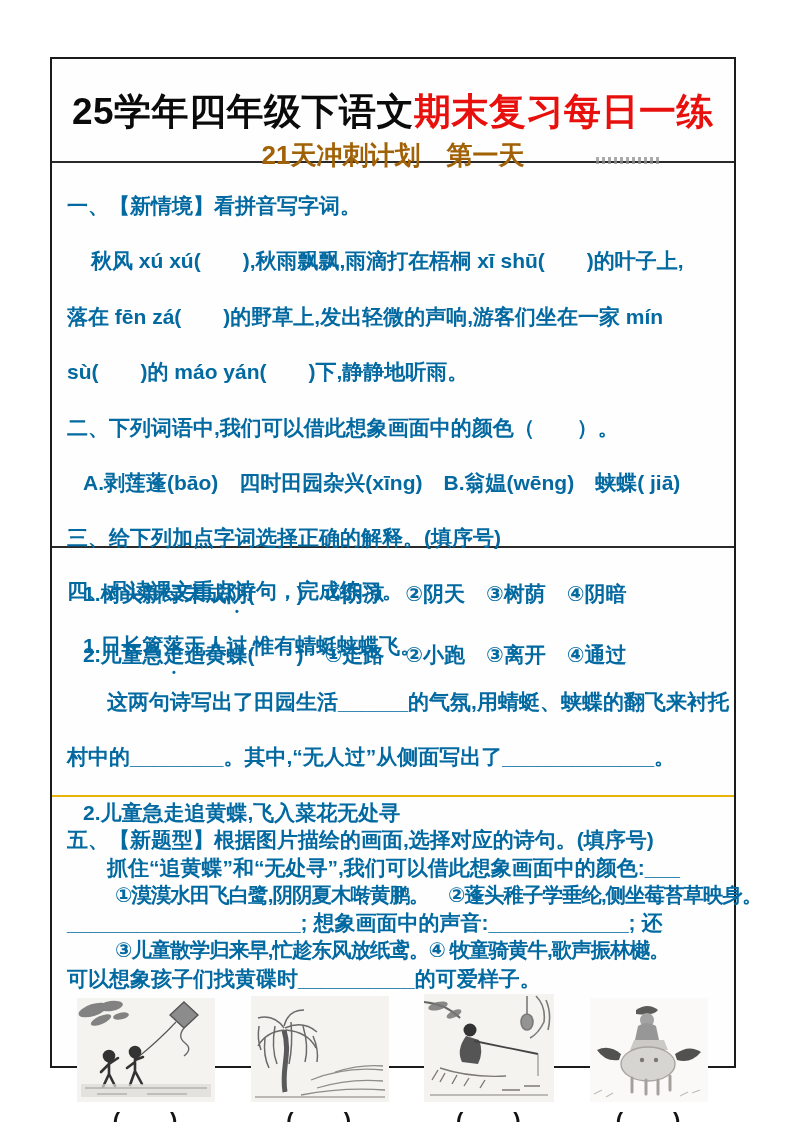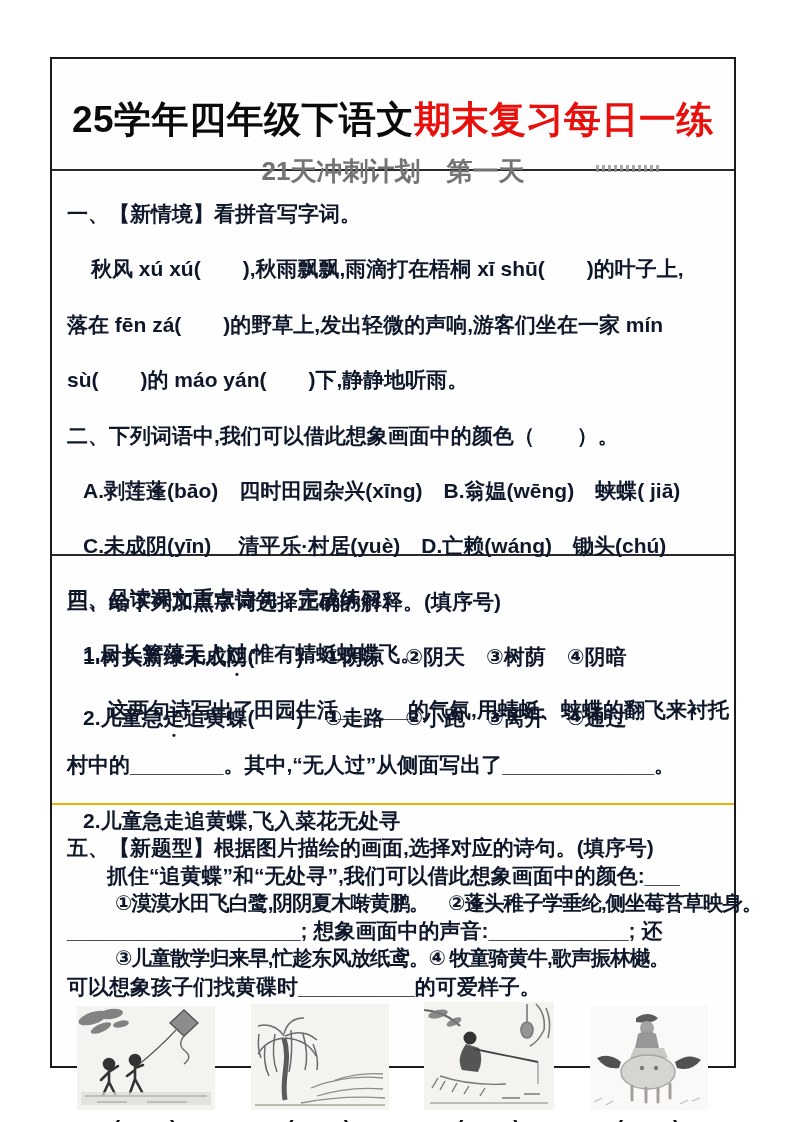--- a/index.html
+++ b/index.html
@@ -7,34 +7,34 @@
     width:793px;height:1122px;position:relative;background:#ffffff;
     font-family:"Liberation Sans","DejaVu Sans",sans-serif;
     color:#141414;overflow:hidden;
   }
   .frame{
     position:absolute;left:50px;top:57px;width:686px;height:1011px;
     border:2.5px solid #1b1b1b;box-sizing:border-box;background:#fefefe;
   }
   
   .head{height:100px;border-bottom:2px solid #2a2a2a;text-align:center;position:relative;box-sizing:border-box;}
-  .title{margin:12px;padding-top:26px;font-size:37px;font-weight:900;line-height:46px;color:#0b0b0b;letter-spacing:0.5px;white-space:nowrap;}
+  .title{margin:4px;padding-top:26px;font-size:37px;font-weight:900;line-height:46px;color:#0b0b0b;letter-spacing:0.5px;white-space:nowrap;}
   .title .red{color:#e8100c;}
-  .subtitle{font-size:26px;font-weight:800;line-height:32px;margin-top:3px;color:#737373;}
+  .subtitle{font-size:26px;font-weight:800;line-height:32px;margin-top:3px;color:#a16207;}
   .artifact{
     position:absolute;right:72px;bottom:-3px;width:66px;height:7px;opacity:.75;
     background:repeating-linear-gradient(90deg,#8e8e8e 0 3px,transparent 3px 6px);
     filter:blur(.4px);
   }
   
   .sec{box-sizing:border-box;padding:5px 12px 0 15px;}
   .sec-a{height:385px;border-bottom:2px solid #2a2a2a;}
   .sec-b{height:249px;border-bottom:2px solid #eab308;}
   .sec-c{height:272px;}
-  .line{font-size:21px;font-weight:700;line-height:34.4px;white-space:nowrap;color:#0f172a;}
+  .line{font-size:21px;font-weight:700;line-height:34.4px;white-space:nowrap;color:#0369a1;}
   .indent1{padding-left:16px;}
   .indent2{text-indent:24px;}
   .indent2b{text-indent:40px;}
   .tight{letter-spacing:-1px;font-size:20.5px;margin-left:48px;}
   .tag{font-weight:900;}
   .dot{
     text-emphasis:filled dot;-webkit-text-emphasis:filled dot;
     text-emphasis-position:under right;-webkit-text-emphasis-position:under right;
   }
   
@@ -54,21 +54,20 @@
     <div class="artifact"></div>
   </header>
 
   <section class="sec sec-a">
     <p class="line"><span>一、</span><span class="tag">【新情境】</span><span>看拼音写字词。</span></p>
     <p class="line indent2">秋风 xú xú(　　),秋雨飘飘,雨滴打在梧桐 xī shū(　　)的叶子上,</p>
     <p class="line">落在 fēn zá(　　)的野草上,发出轻微的声响,游客们坐在一家 mín</p>
     <p class="line">sù(　　)的  máo yán(　　)下,静静地听雨。</p>
     <p class="line">二、下列词语中,我们可以借此想象画面中的颜色（　　）。</p>
     <p class="line indent1">A.剥莲蓬(bāo)　四时田园杂兴(xīng)　B.翁媪(wēng)　蛱蝶( jiā)</p>
-    <p class="line indent1">C.未成阴(yīn)　 清平乐·村居(yuè)　D.亡赖(wáng)　锄头(chú)</p>
     <p class="line">三、给下列加点字词选择正确的解释。(填序号)</p>
     <p class="line indent1"><span>1.树头新绿未成</span><span class="dot">阴</span><span>(　　)　①阴凉　②阴天　③树荫　④阴暗</span></p>
     <p class="line indent1"><span>2.儿童急</span><span class="dot">走</span><span>追黄蝶(　　)　①走路　②小跑　③离开　④通过</span></p>
   </section>
 
   <section class="sec sec-b">
     <p class="line">四、品读课文重点诗句，完成练习。</p>
     <p class="line indent1">1.日长篱落无人过,惟有蜻蜓蛱蝶飞。</p>
     <p class="line indent2b">这两句诗写出了田园生活______的气氛,用蜻蜓、蛱蝶的翻飞来衬托</p>
     <p class="line">村中的________。其中,“无人过”从侧面写出了_____________。</p>

